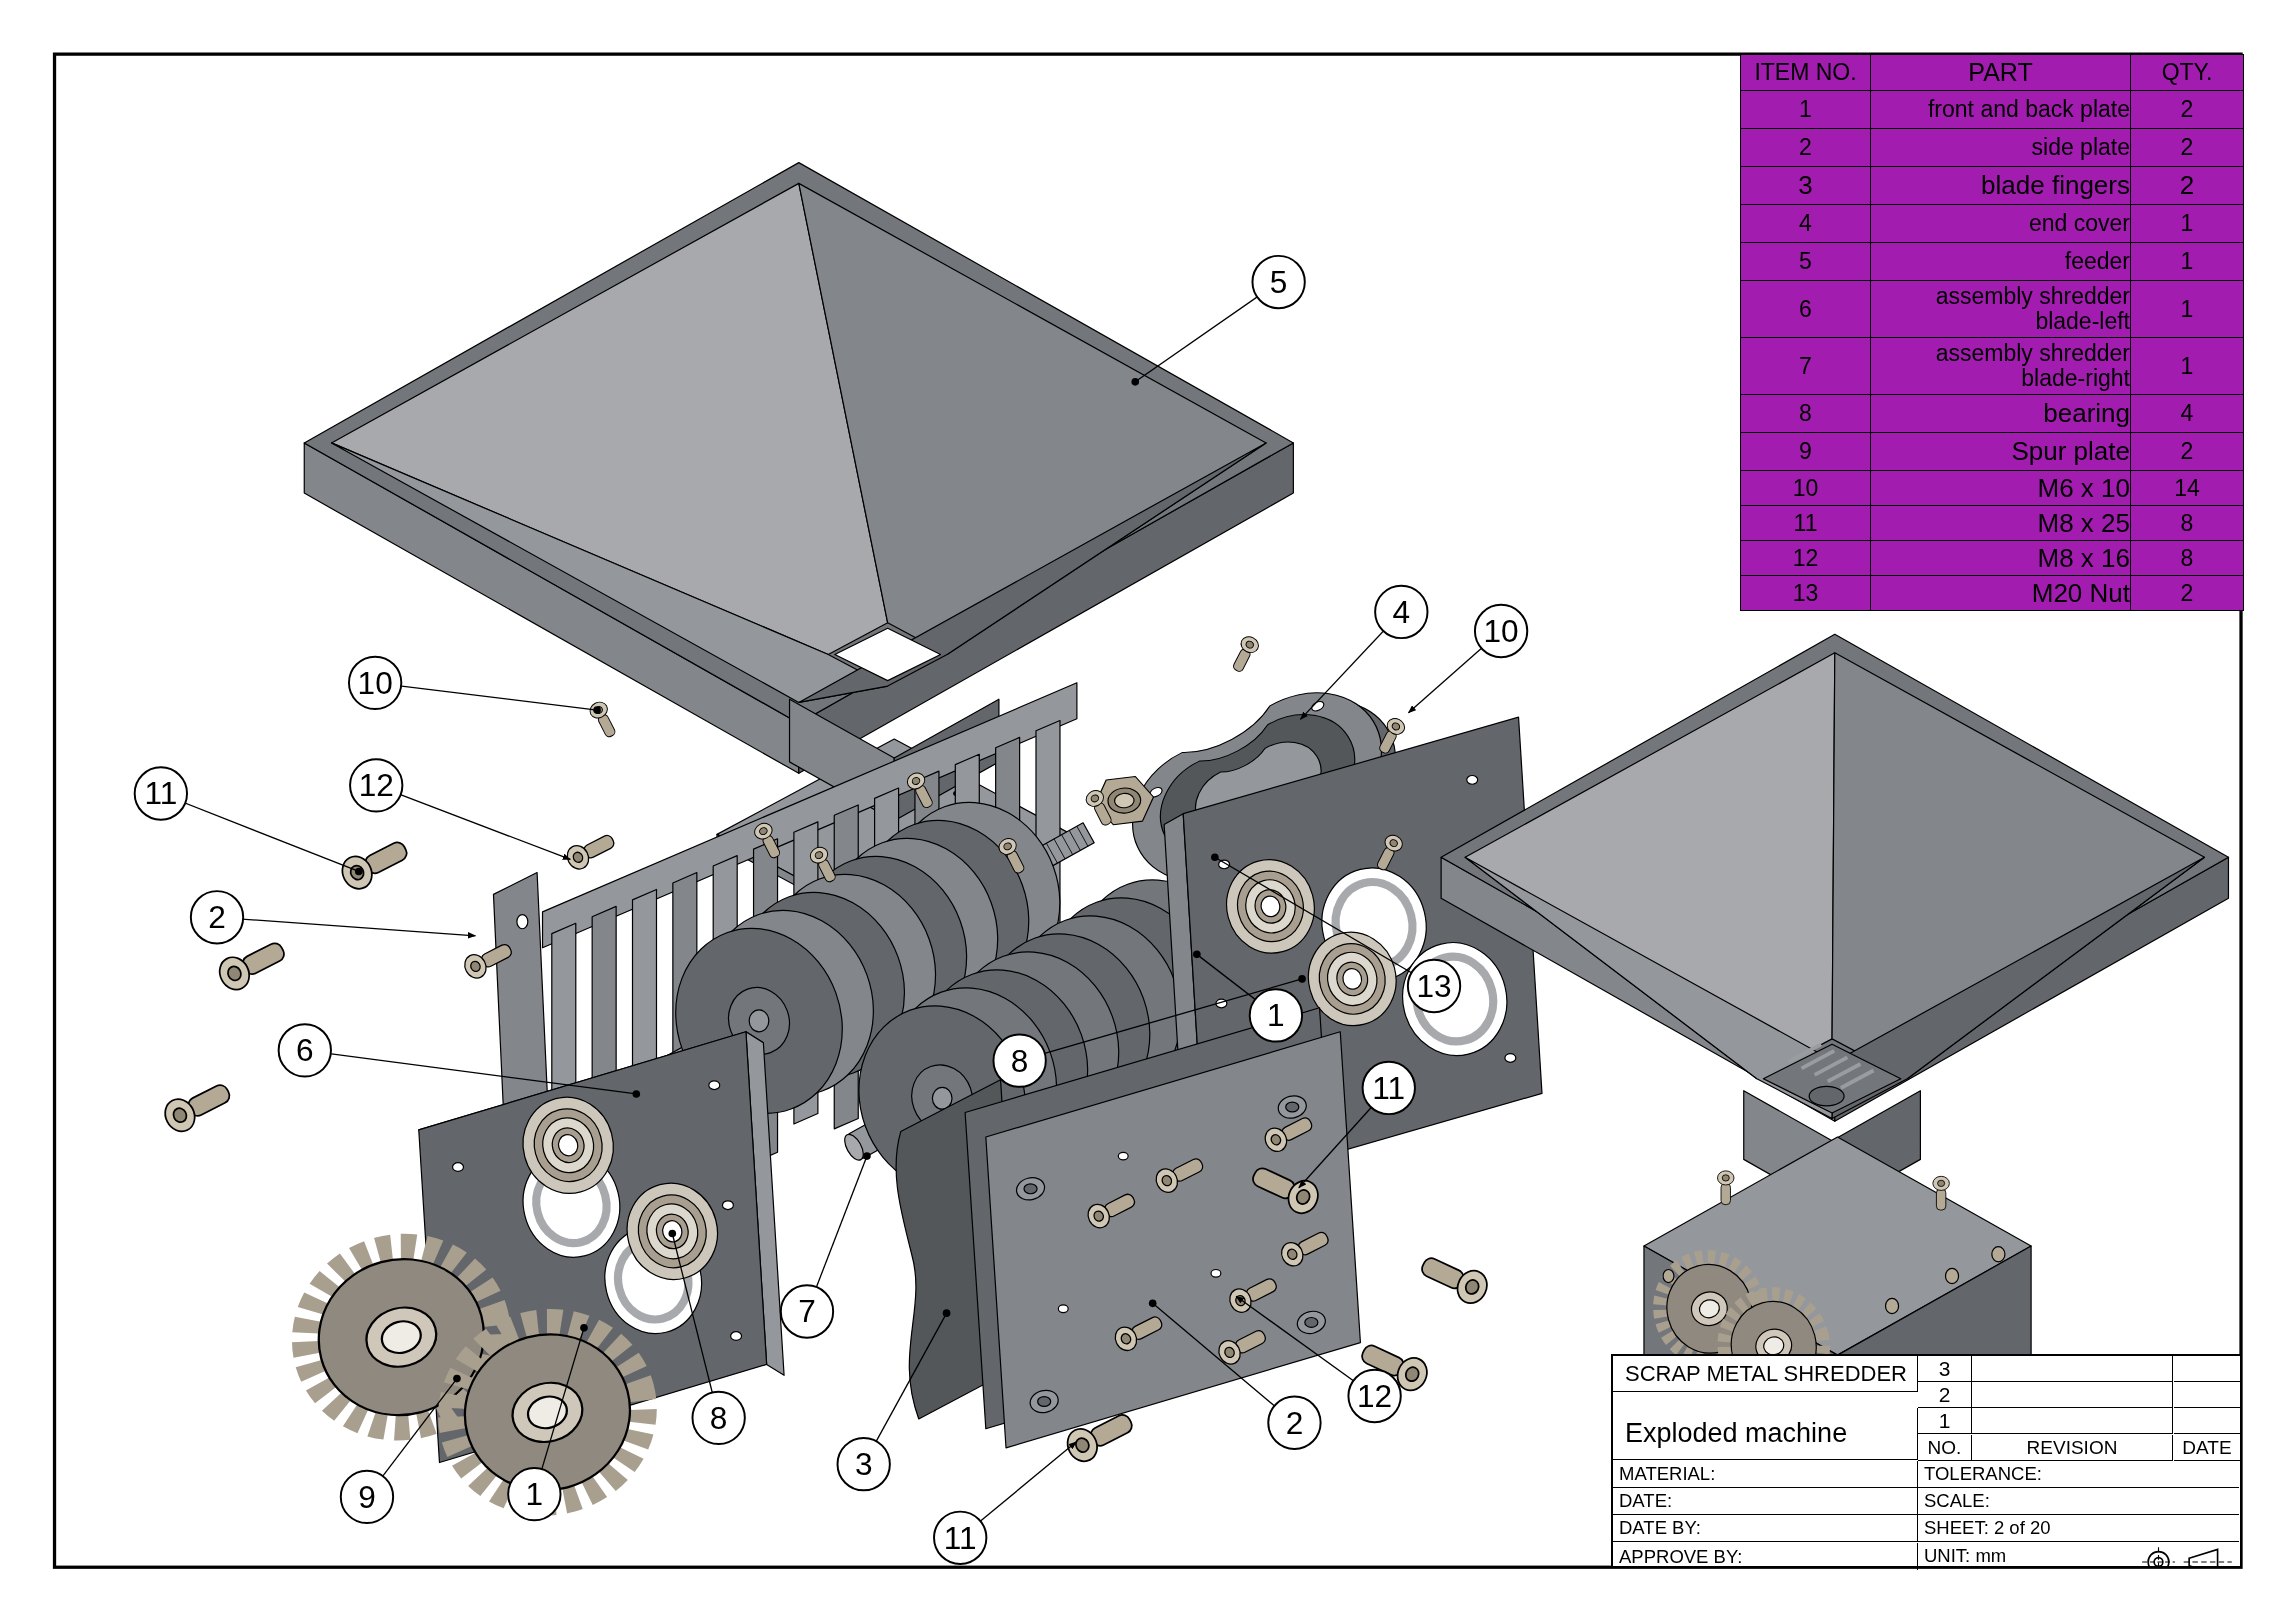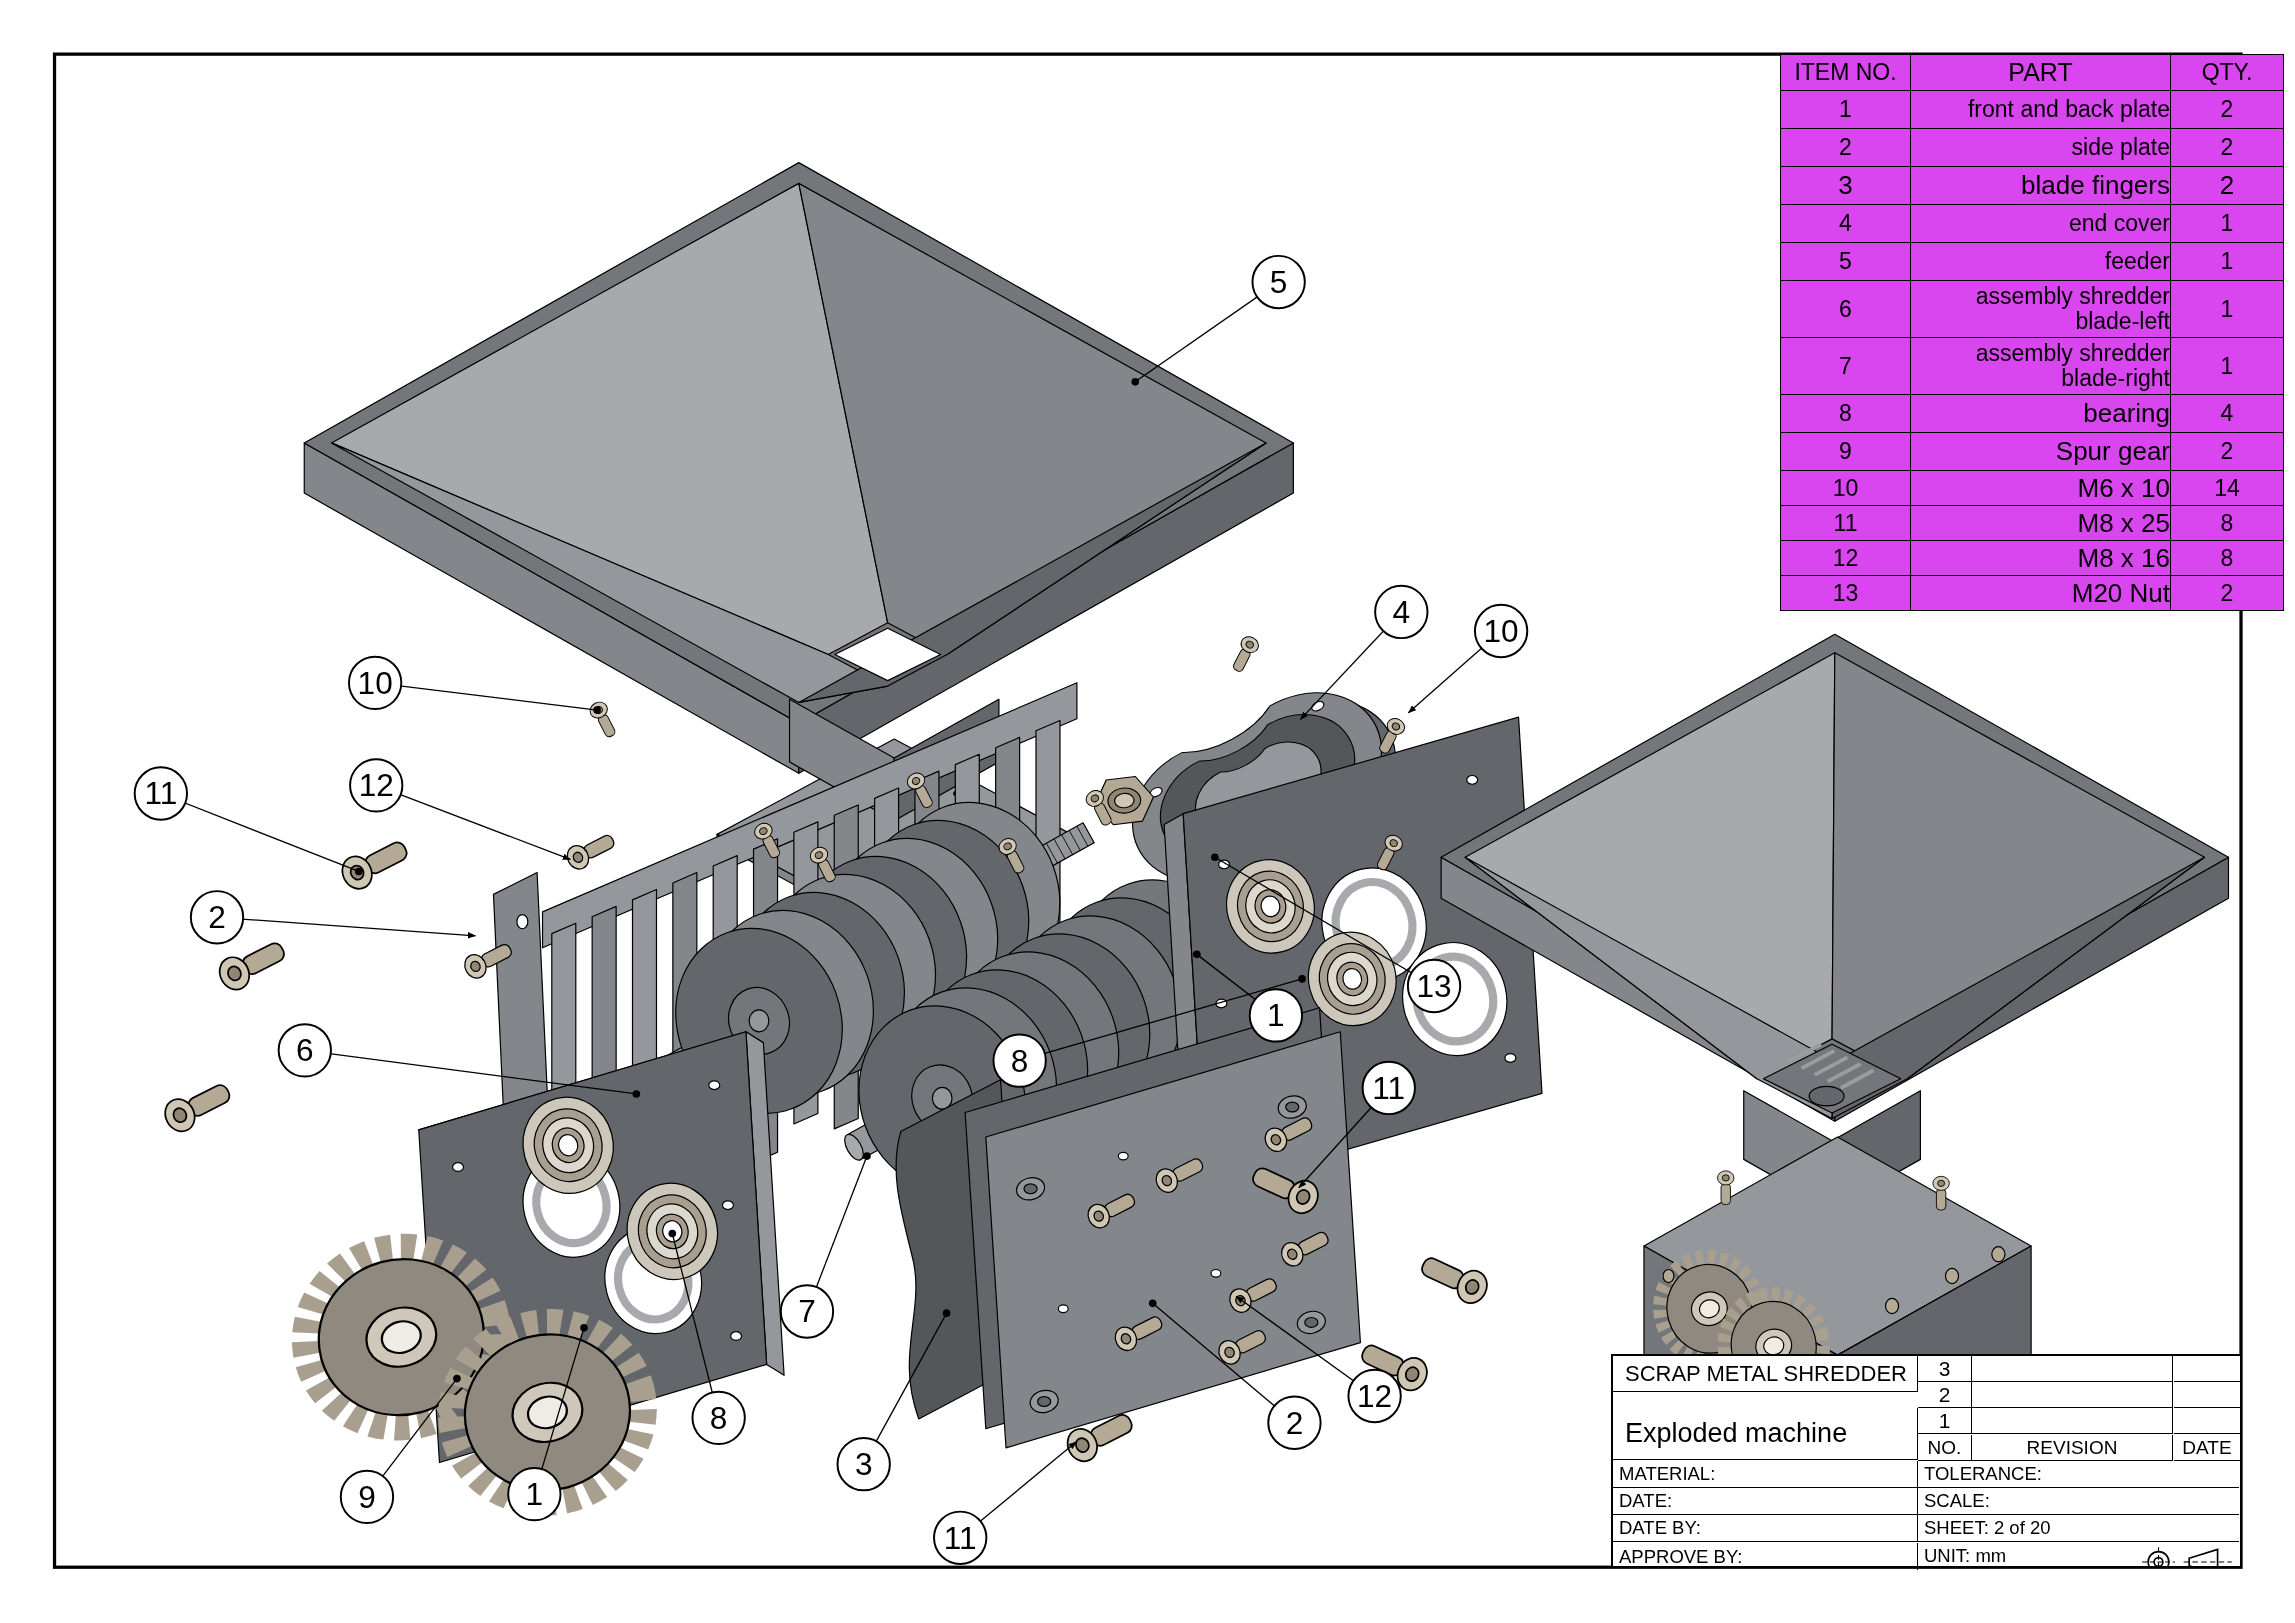--- a/index.html
+++ b/index.html
@@ -15,21 +15,21 @@
   .gf{fill:var(--gear_face)} .hb{fill:var(--gear_hub)} .hl{fill:var(--gear_hole)} .wh{fill:#fff}
   .gr{fill:none;stroke:var(--gear_teeth);stroke-width:26;stroke-dasharray:14 9}
   .ring{fill:none;stroke:var(--part_lighter);stroke-width:15}
   .thin{stroke:#000;stroke-width:1.4}
   .ld{stroke:#000;stroke-width:2.4;fill:none}
   .dot{fill:#000;stroke:none}
   .bub{fill:#fff;stroke:#000;stroke-width:3.6}
   .bn{font:400 58px "Liberation Sans",sans-serif;fill:#000;text-anchor:middle;stroke:none}
   .border{fill:none;stroke:#000;stroke-width:6}
   
-  .bom{position:absolute;left:1780px;top:54px;border-collapse:collapse;table-layout:fixed;background:#d946ef}
+  .bom{position:absolute;left:1740px;top:54px;border-collapse:collapse;table-layout:fixed;background:#a21caf}
   .bom td{border:1.6px solid #000;font-size:23px;padding:0;vertical-align:middle;line-height:1.08}
   .bom td.c{text-align:center}
   .bom td.p{text-align:right;padding-left:6.5px;white-space:pre-wrap}
   .bom td.hp{text-align:center;font-size:25px}
   .bom .big{font-size:26px}
   
   #tblock{position:absolute;left:1611px;top:1354px;width:631px;height:214px;border:2.2px solid #000;box-sizing:border-box;background:#fff}
   .tc{position:absolute;box-sizing:border-box;font-size:18.5px;display:flex;align-items:center;overflow:hidden}
   .bb{border-bottom:1.6px solid #000}.br{border-right:1.6px solid #000}
   .pl{padding-left:6px}.ctr{justify-content:center}
@@ -471,21 +471,21 @@
           <td class="p">assembly shredder blade-right</td>
           <td class="c">1</td>
         </tr>
   <tr style="height:38px">
           <td class="c">8</td>
           <td class="p big"> bearing</td>
           <td class="c">4</td>
         </tr>
   <tr style="height:38px">
           <td class="c">9</td>
-          <td class="p big">Spur gear</td>
+          <td class="p big">Spur plate</td>
           <td class="c">2</td>
         </tr>
   <tr style="height:35px">
           <td class="c">10</td>
           <td class="p big">M6 x 10</td>
           <td class="c">14</td>
         </tr>
   <tr style="height:35px">
           <td class="c">11</td>
           <td class="p big">M8 x 25</td>

